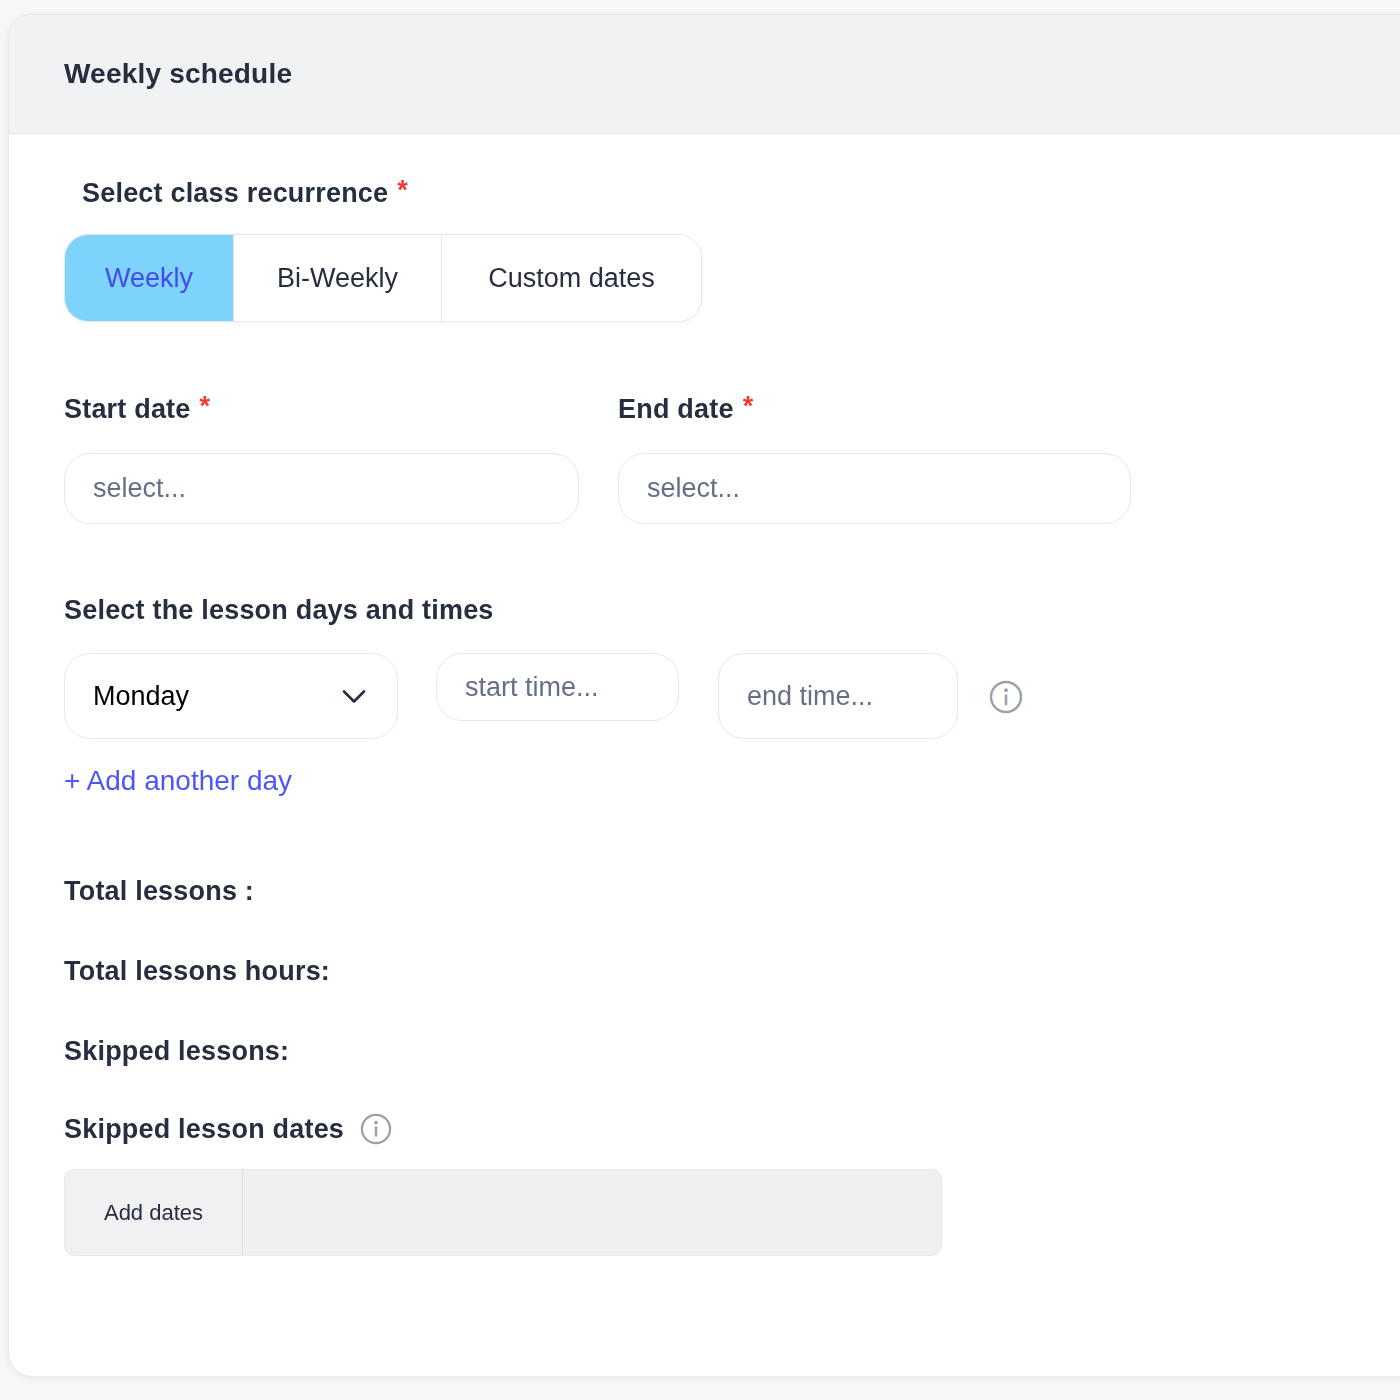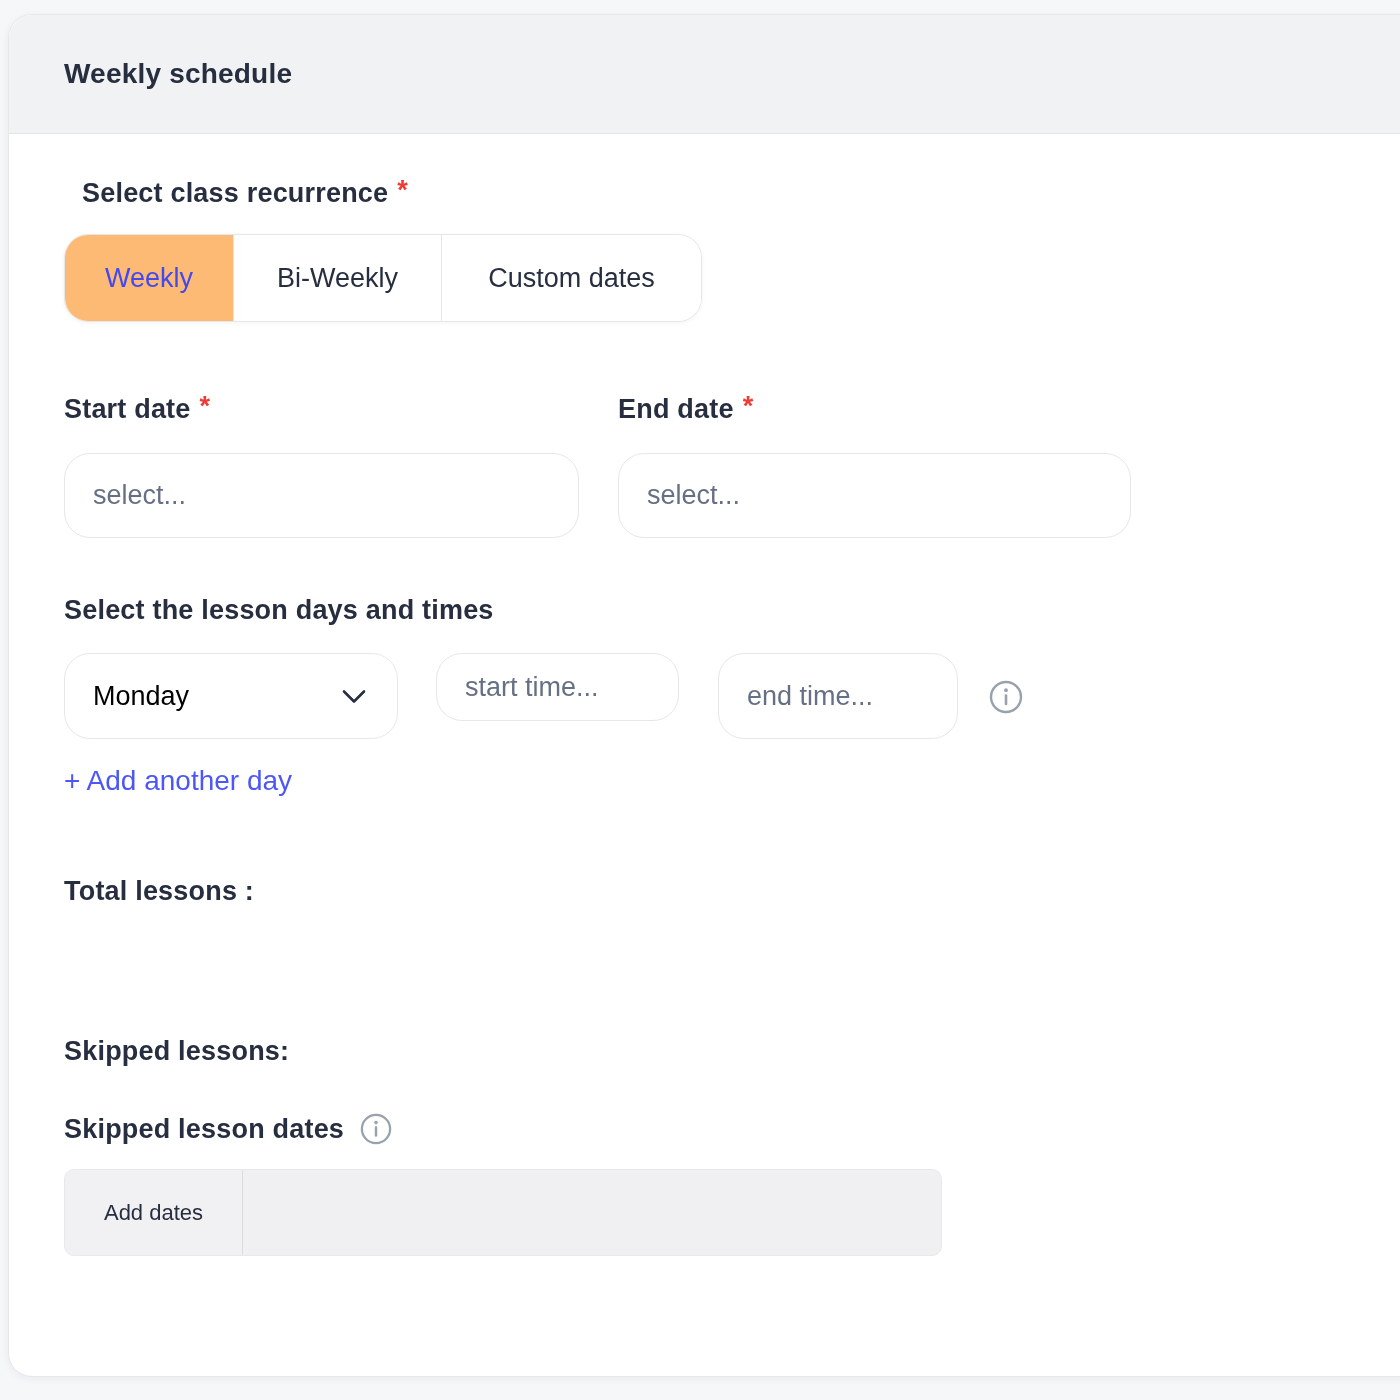--- a/index.html
+++ b/index.html
@@ -49,29 +49,29 @@
     box-shadow:0 1px 4px rgba(30,35,60,0.05);
     height:88px;
   }
   .tab {
     height:100%;
     display:flex; align-items:center; justify-content:center;
     font-size:27px; font-weight:500; color:#272e3f;
     cursor:pointer; background:#ffffff;
   }
   .tab + .tab { border-left:1px solid #e6e7ea; }
-  .tab.selected { background:#fdba74; color:#4349f0;text-align:center; }
+  .tab.selected { background:#7dd3fc; color:#4349f0;text-align:center; }
   .tab-weekly { width:168px; }
   .tab-biweekly { width:208px; }
   .tab-custom { width:260px; }
 
   
   .text-input {
     position:absolute;
-    height:85px;
+    height:71px;
     background:#ffffff;
     border:1px solid #e5e7ea;
     border-radius:26px;
     font-family:"Liberation Sans", sans-serif;
     font-size:27px;
     color:#272e3f;
     padding:0 28px;
     outline:none;
   }
   .text-input::placeholder { color:#667085; opacity:1; }
@@ -177,20 +177,21 @@
     <svg width="34" height="34" viewBox="0 0 34 34">
       <circle cx="17" cy="17" r="15" fill="none" stroke="#98a1ac" stroke-width="2.4"></circle>
       <line x1="17" y1="15.5" x2="17" y2="24" stroke="#98a1ac" stroke-width="2.6" stroke-linecap="round"></line>
       <circle cx="17" cy="10.2" r="1.9" fill="#98a1ac"></circle>
     </svg>
   </span>
 
   <a class="link-blue">+ Add another day</a>
 
   <div class="summary-label" style="top:861px;">Total lessons :</div>
+  <div class="summary-label" style="top:941px;">Total lessons hours:</div>
   <div class="summary-label" style="top:1021px;">Skipped lessons:</div>
 
   <div class="summary-label" style="top:1098px;">
     <span>Skipped lesson dates</span>
     <span class="info-icon info-gap">
       <svg width="32" height="32" viewBox="0 0 34 34">
         <circle cx="17" cy="17" r="15" fill="none" stroke="#98a1ac" stroke-width="2.4"></circle>
         <line x1="17" y1="15.5" x2="17" y2="24" stroke="#98a1ac" stroke-width="2.6" stroke-linecap="round"></line>
         <circle cx="17" cy="10.2" r="1.9" fill="#98a1ac"></circle>
       </svg>

